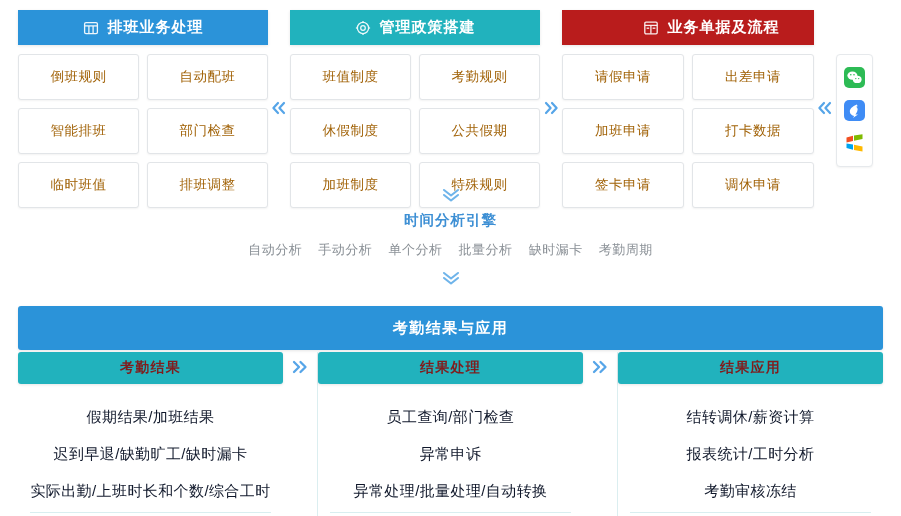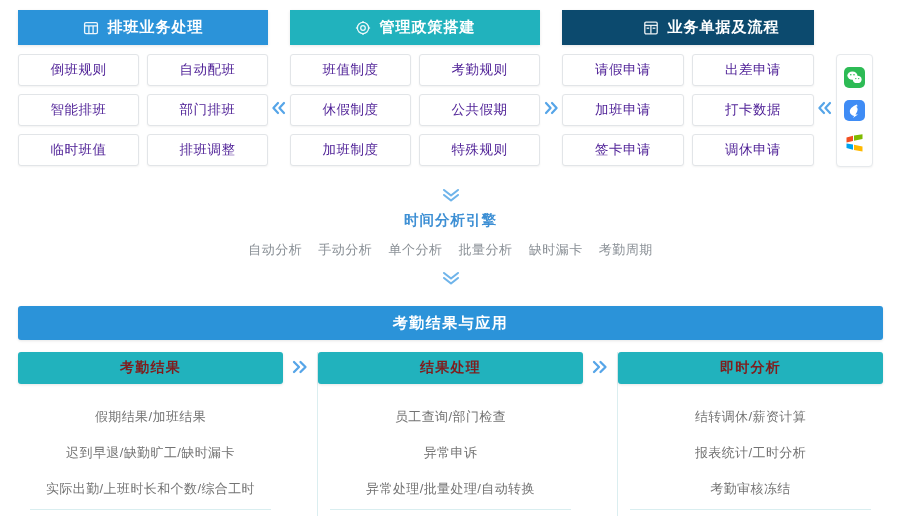--- a/index.html
+++ b/index.html
@@ -52,29 +52,29 @@
   }
   .panel-header .hdr-icon svg { display:block; }
 
   .tile-grid {
     margin-top: 9px;
     display: grid;
     grid-template-columns: 1fr 1fr;
     gap: 8px 8px;
   }
   .tile {
-    height: 32px;
+    height: 46px;
     border: 1px solid #e2e5e8;
     border-radius: 3px;
     background: #ffffff;
     display: flex;
     align-items: center;
     justify-content: center;
     font-size: 13.5px;
-    color: #4c1d95;
+    color: #a16207;
     box-shadow: 0 1px 2px rgba(0,0,0,0.05);
     letter-spacing: 0.5px;
   }
 
   .chev {
     align-self: center;
     margin-top: 27px;
     width: 22px;
     display: flex;
     align-items: center;
@@ -132,21 +132,21 @@
   }
   .engine-items span { margin: 0 6px; }
   .engine .dbl-down.second { margin-top: 10px; }
 
   
   .result-banner {
     position: absolute;
     top: 306px;
     left: 18px;
     width: 865px;
-    height: 34px;
+    height: 44px;
     border-radius: 3px;
     display: flex;
     align-items: center;
     justify-content: center;
     color: #ffffff;
     font-size: 15px;
     font-weight: bold;
     letter-spacing: 1.5px;
     box-shadow: 0 1px 3px rgba(0,0,0,0.10);
   }
@@ -174,22 +174,22 @@
     box-shadow: 0 1px 3px rgba(0,0,0,0.10);
   }
   .bcol-body {
     flex: 1;
     margin-top: 0px;
     padding: 24px 6px 0 6px;
     text-align: center;
     position: relative;
   }
   .bcol-body .line {
-    font-size: 13px;
-    color: #737373;
+    font-size: 15px;
+    color: #0f172a;
     margin-bottom: 18px;
     letter-spacing: 0.4px;
     white-space: nowrap;
   }
   .bcol-body::after {
     content: "";
     position: absolute;
     left: 12px; right: 12px;
     bottom: 6px;
     height: 1px;
@@ -224,21 +224,21 @@
             <line x1="5.9" y1="5.9" x2="5.9" y2="13.6"></line>
             <line x1="10.1" y1="5.9" x2="10.1" y2="13.6"></line>
           </svg>
         </span>
         <span>排班业务处理</span>
       </div>
       <div class="tile-grid">
         <div class="tile">倒班规则</div>
         <div class="tile">自动配班</div>
         <div class="tile">智能排班</div>
-        <div class="tile">部门排班</div>
+        <div class="tile">部门检查</div>
         <div class="tile">临时班值</div>
         <div class="tile">排班调整</div>
       </div>
     </div>
 
     <div class="chev">
       <svg width="18" height="16" viewBox="0 0 18 16" fill="none" stroke="#56a5e8" stroke-width="2.2" stroke-linecap="round" stroke-linejoin="round">
         <polyline points="8,3 3.4,8 8,13"></polyline>
         <polyline points="14,3 9.4,8 14,13"></polyline>
       </svg>
@@ -269,21 +269,21 @@
     </div>
 
     <div class="chev">
       <svg width="18" height="16" viewBox="0 0 18 16" fill="none" stroke="#56a5e8" stroke-width="2.2" stroke-linecap="round" stroke-linejoin="round">
         <polyline points="4,3 8.6,8 4,13"></polyline>
         <polyline points="10,3 14.6,8 10,13"></polyline>
       </svg>
     </div>
 
     <div class="panel" style="flex:0 0 252px;width:252px;">
-      <div class="panel-header" id="hdr2" style="background: #0c4a6e; padding-left: 46px;">
+      <div class="panel-header" id="hdr2" style="background: #b91c1c; padding-left: 46px;">
         <span class="hdr-icon">
           <svg width="16" height="16" viewBox="0 0 16 16" fill="none" stroke="#ffffff" stroke-width="1.3">
             <rect x="1.8" y="2.2" width="12.4" height="11.6" rx="1.2"></rect>
             <line x1="1.8" y1="5.4" x2="14.2" y2="5.4"></line>
             <line x1="7.9" y1="5.4" x2="7.9" y2="13.8"></line>
             <line x1="3.6" y1="8.2" x2="6.2" y2="8.2"></line>
             <line x1="9.6" y1="8.2" x2="12.4" y2="8.2"></line>
           </svg>
         </span>
         <span>业务单据及流程</span>
@@ -397,21 +397,21 @@
 
     <div class="bchev">
       <svg width="20" height="18" viewBox="0 0 20 18" fill="none" stroke="#56a5e8" stroke-width="2.3" stroke-linecap="round" stroke-linejoin="round">
         <polyline points="4,4 9,9 4,14"></polyline>
         <polyline points="10.5,4 15.5,9 10.5,14"></polyline>
       </svg>
     </div>
 
     <div class="bcol sep">
       <div class="bcol-header" id="bh2" style="background: rgb(33, 178, 189);">
-        <span>即时分析</span>
+        <span>结果应用</span>
       </div>
       <div class="bcol-body">
         <div class="line">结转调休/薪资计算</div>
         <div class="line">报表统计/工时分析</div>
         <div class="line">考勤审核冻结</div>
       </div>
     </div>
 
   </div>
 

